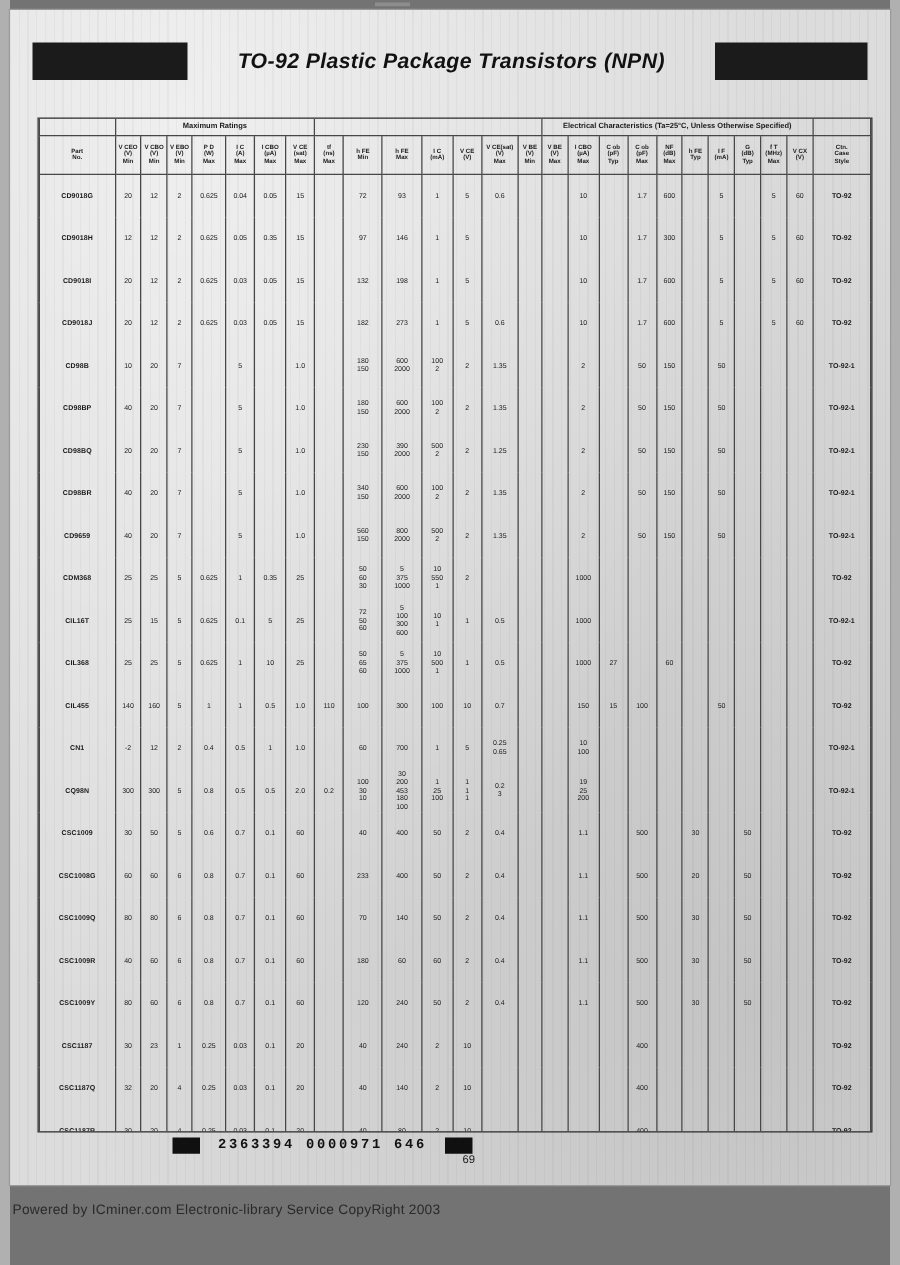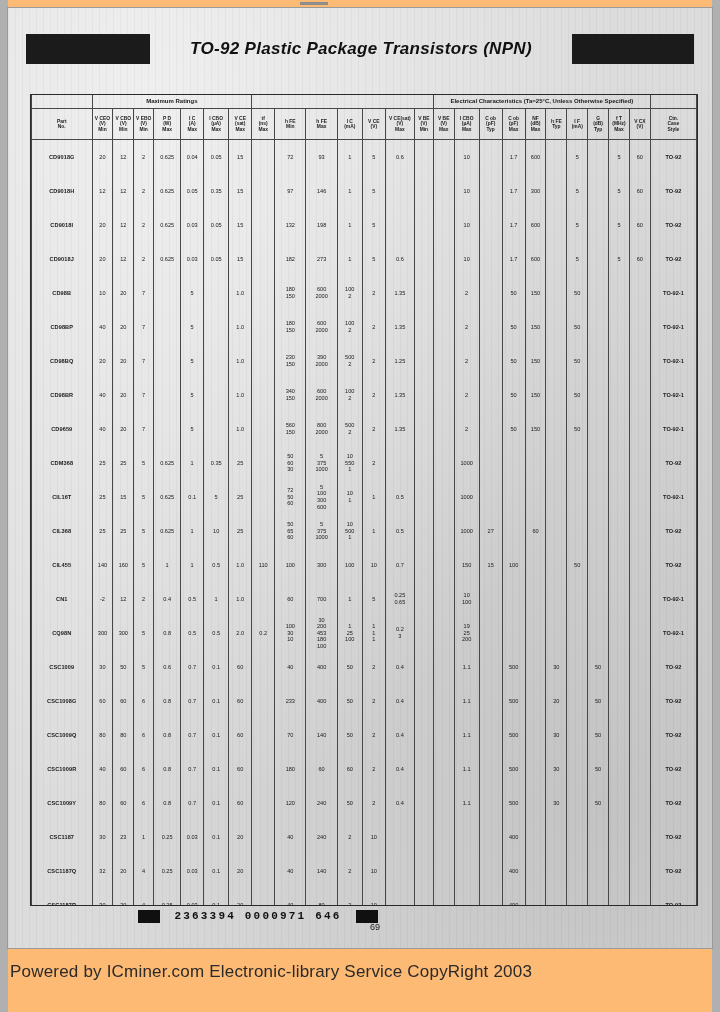--- a/index.html
+++ b/index.html
@@ -4,21 +4,21 @@
 <style>
   html, body {
     margin: 0;
     padding: 0;
     background: #b9b9b9;
   }
   .page {
     position: relative;
     width: 720px;
     height: 1012px;
-    background: #fdba74;
+    background: #737373;
     overflow: hidden;
     font-family: "Liberation Sans", sans-serif;
   }
   
   .sheet {
     position: absolute;
     left: 8px;
     top: 8px;
     width: 704px;
     height: 940px;
@@ -156,21 +156,21 @@
     bottom: 16px;
     font-size: 9px;
     font-weight: normal;
     color: #222;
   }
   
   .powered {
     position: absolute;
     left: 10px;
     top: 962px;
-    font-size: 17px;
+    font-size: 11px;
     color: #2a2a2a;
     font-family: "Liberation Sans", sans-serif;
     letter-spacing: .2px;
   }
   .topnick {
     position: absolute;
     left: 300px;
     top: 2px;
     width: 28px;
     height: 3px;

